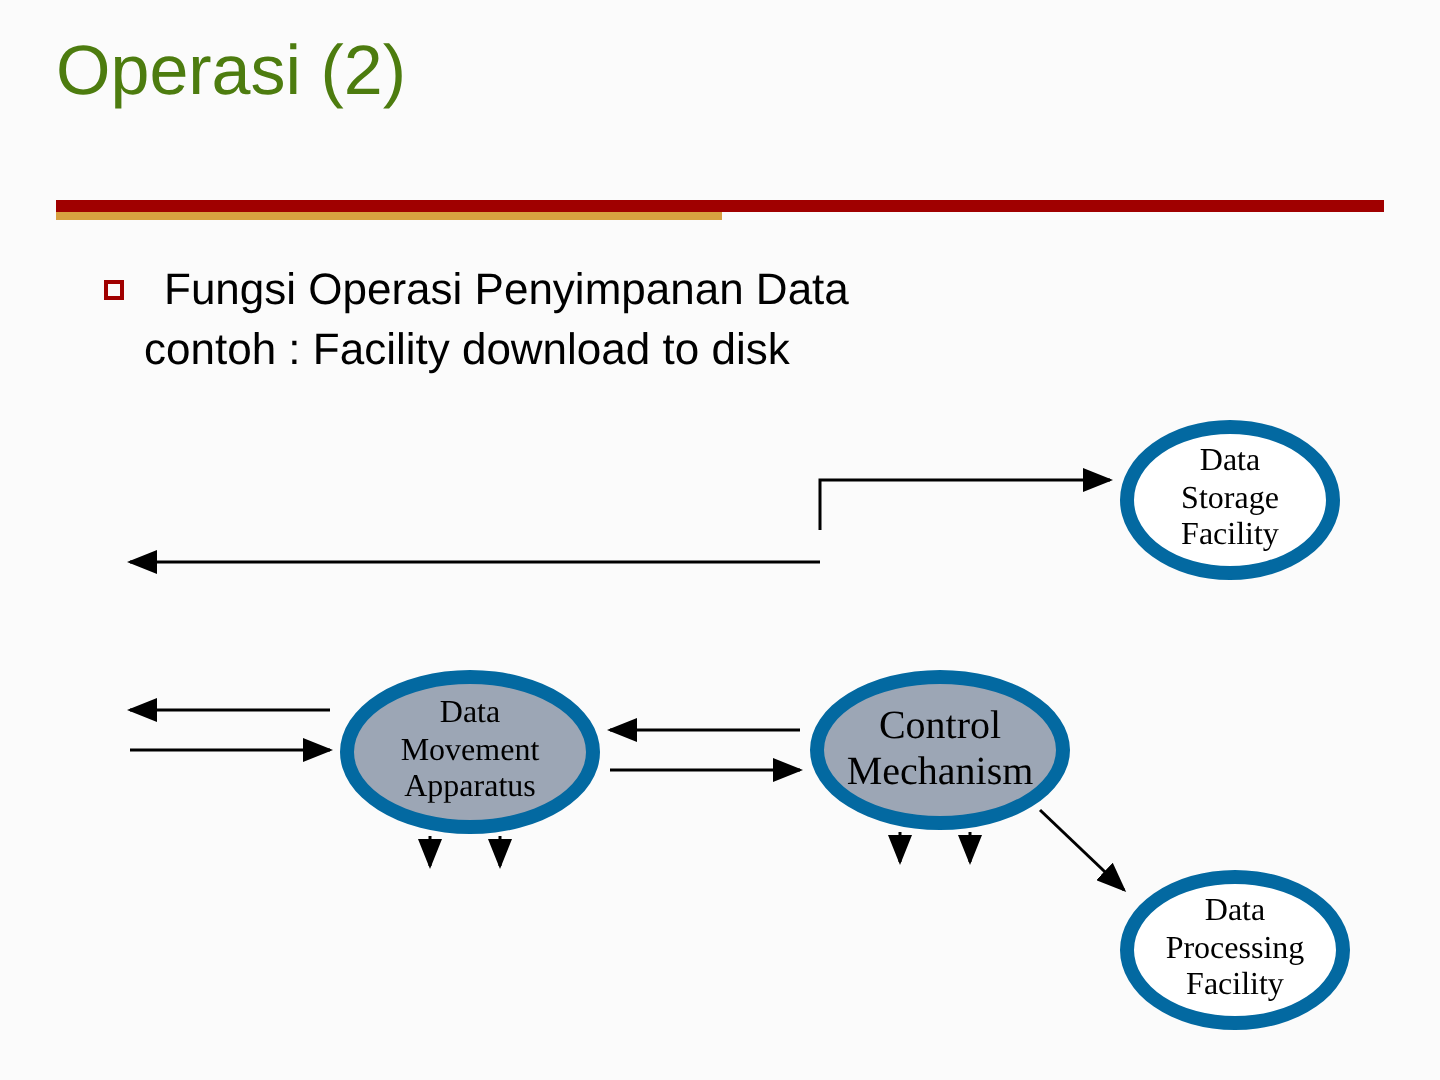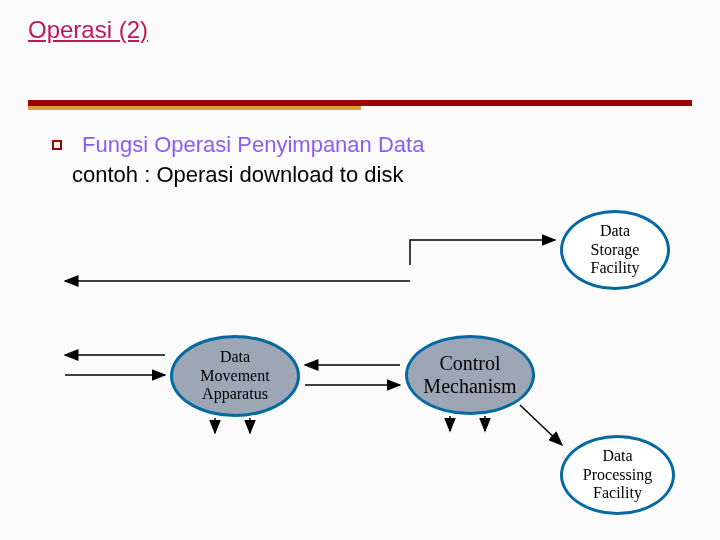--- a/index.html
+++ b/index.html
@@ -8,24 +8,23 @@
     height: 540px;
     background: #fbfbfb;
     font-family: Verdana, Geneva, sans-serif;
     position: relative;
     overflow: hidden;
   }
   .title {
     position: absolute;
     left: 28px;
     top: 16px;
-    font-size: 24px;
-    color: #be185d;
+    font-size: 35px;
+    color: #4d7c0f;
     font-weight: 400;
-    text-decoration: underline;
   }
   .rule-main {
     position: absolute;
     left: 28px;
     top: 100px;
     width: 664px;
     height: 6px;
     background: #a00000;
   }
   .rule-accent {
@@ -43,32 +42,32 @@
     width: 10px;
     height: 10px;
     border: 2px solid #a00000;
     background: transparent;
   }
   .line1 {
     position: absolute;
     left: 82px;
     top: 132px;
     font-size: 22px;
-    color: #8b5cf6;
+    color: #000000;
   }
   .line2 {
     position: absolute;
     left: 72px;
     top: 162px;
     font-size: 22px;
     color: #000;
   }
   .node {
     position: absolute;
-    border: 3px solid #0369a1;
+    border: 7px solid #0369a1;
     border-radius: 50%;
     text-align: center;
     display: flex;
     align-items: center;
     justify-content: center;
     font-family: "Times New Roman", Times, serif;
     line-height: 1.15;
   }
   .node-ellipse {
     background: #9ca6b5;
@@ -109,21 +108,21 @@
 </style>
 </head>
 <body>
 
 <div class="title">Operasi (2)</div>
 <div class="rule-main"></div>
 <div class="rule-accent"></div>
 
 <div class="bullet"></div>
 <div class="line1">Fungsi Operasi Penyimpanan Data</div>
-<div class="line2">contoh : Operasi download to disk</div>
+<div class="line2">contoh : Facility download to disk</div>
 
 <svg class="arrows">
   <defs>
     <marker id="ah" markerWidth="10" markerHeight="8" refX="9" refY="4" orient="auto">
       <path d="M0,0 L10,4 L0,8 Z" fill="#000"></path>
     </marker>
   </defs>
 
   <polyline points="410,265 410,240 555,240" fill="none" stroke="#000" stroke-width="1.5" marker-end="url(#ah)"></polyline>
   <line x1="410" y1="281" x2="65" y2="281" stroke="#000" stroke-width="1.5" marker-end="url(#ah)"></line>

